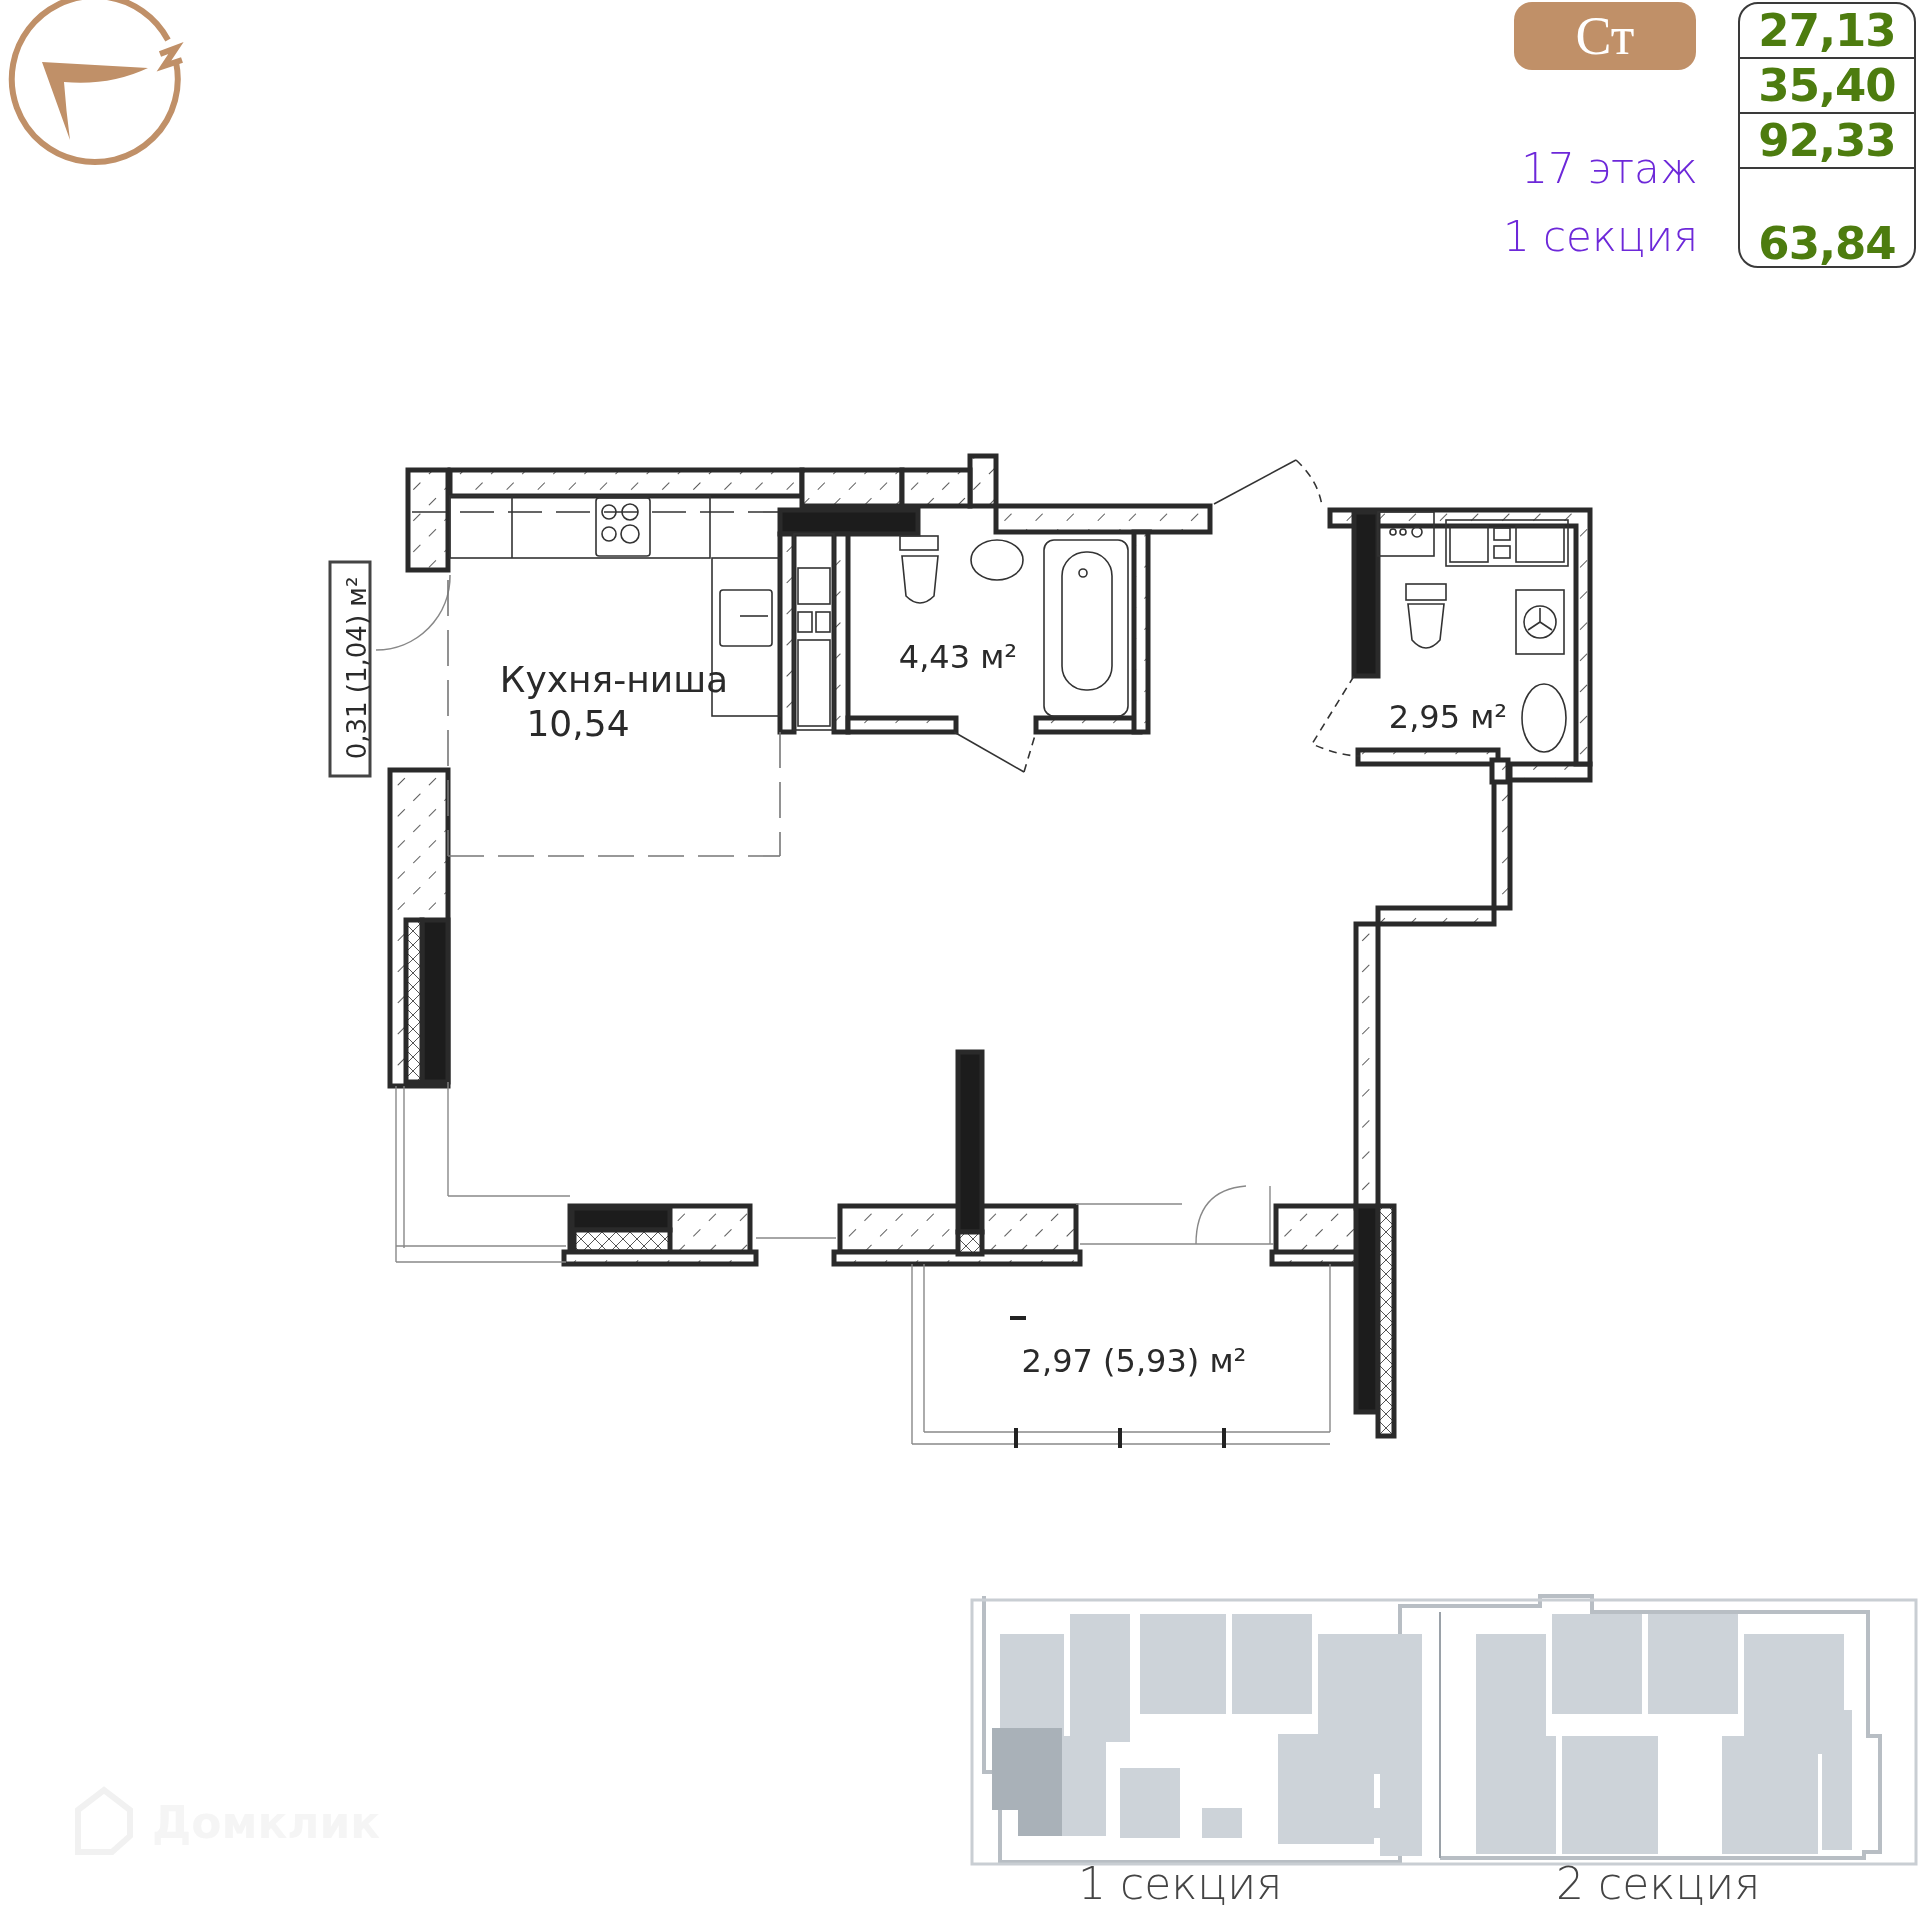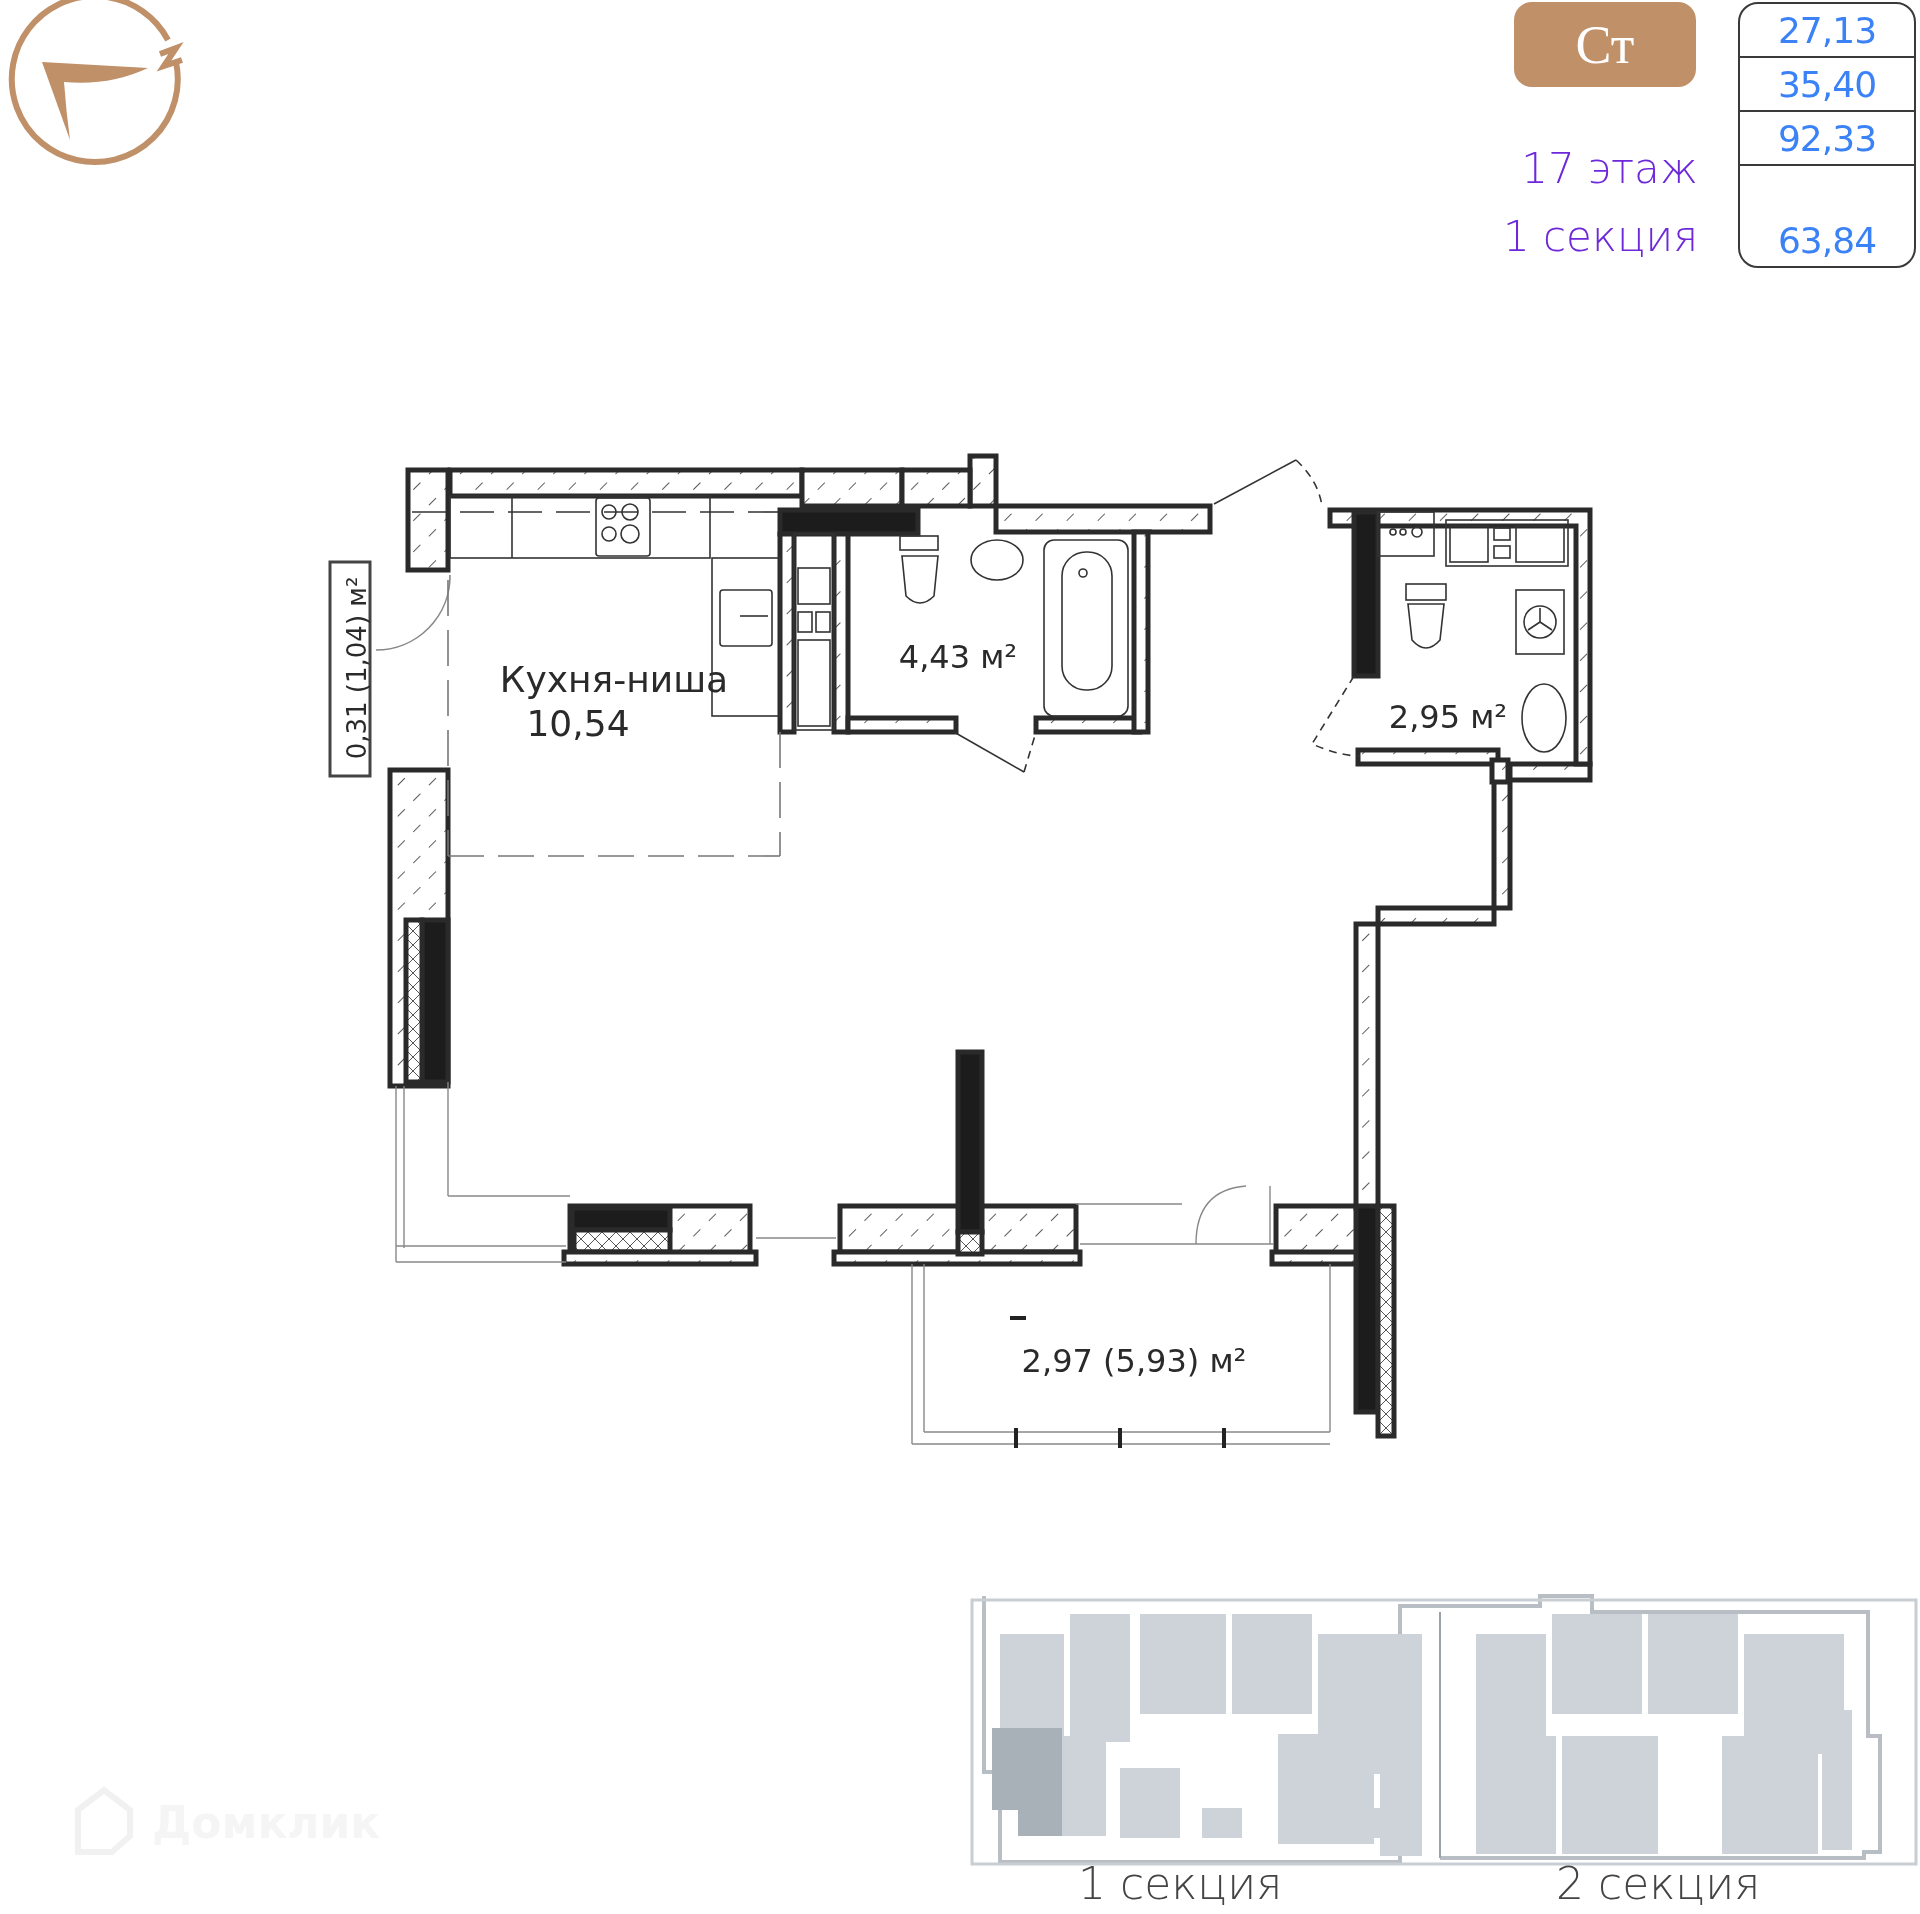--- a/index.html
+++ b/index.html
@@ -1,26 +1,26 @@
 <!DOCTYPE html>
 <html><head>
 <meta charset="utf-8">
 <style>
   html, body { margin:0; padding:0; background:#ffffff; }
   body { width:1920px; height:1914px; position:relative; overflow:hidden;
          font-family:"Liberation Sans", "DejaVu Sans", sans-serif; color:#333333; }
   .abs { position:absolute; }
   #compass { left:0; top:0; width:200px; height:200px; }
-  #type-badge { left:1514px; top:2px; width:182px; height:85px; border-radius:18px;
+  #type-badge { left:1514px; top:2px; width:182px; height:68px; border-radius:18px;
     background:#C09068; color:#ffffff; display:flex; align-items:center; justify-content:center;
     font-family:"Liberation Serif", "DejaVu Serif", serif; font-size:54px; line-height:1; }
   #area-table { left:1738px; top:2px; width:178px; height:266px; border:2px solid #3a3a3a;
     border-radius:20px; box-sizing:border-box; display:flex; flex-direction:column; overflow:hidden; }
   .area-cell { flex:1; display:flex; align-items:center; justify-content:center;
-    font-family:"DejaVu Sans", sans-serif; font-weight:normal; font-size:36px; color:#3b82f6;
+    font-family:"DejaVu Sans", sans-serif; font-weight:bold; font-size:45px; color:#4d7c0f;
     border-bottom:2px solid #3a3a3a; letter-spacing:-1px; }
   .area-cell:last-child { border-bottom:none;margin-top:48px; }
   .meta-line { right:222px; font-family:"DejaVu Sans", sans-serif; font-size:42px; color:#6d28d9;
     text-align:right; white-space:nowrap; font-weight:300; }
   #floor-line { top:144px; }
   #section-line { top:212px; }
   #plan { left:0; top:0; width:1920px; height:1914px; }
   .room-label { font-family:"DejaVu Sans", sans-serif; fill:#2a2a2a; }
   #watermark { left:62px; top:1780px; width:360px; height:80px; opacity:0.6; }
   .section-cap { top:1858px; font-family:"DejaVu Sans", sans-serif; font-size:44px; color:#444;

